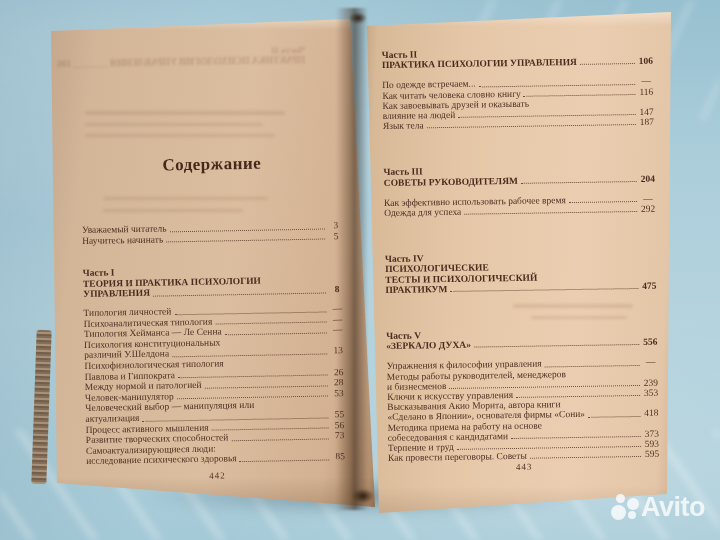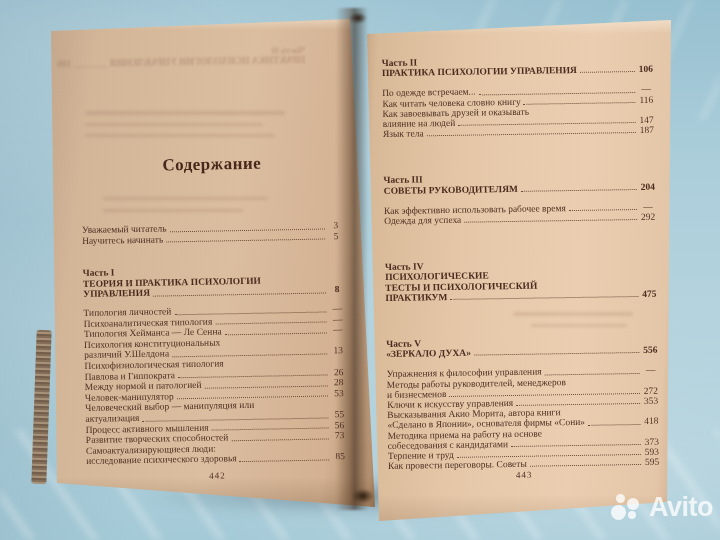--- a/index.html
+++ b/index.html
@@ -20,21 +20,21 @@
     filter:blur(3px);opacity:.7}
   .book-shadow{position:absolute;left:55px;top:468px;width:610px;height:55px;
     background:radial-gradient(50% 50% at 50% 50%, rgba(55,75,90,.45), transparent 72%);filter:blur(6px)}
 
   .page{position:absolute}
   .page-left{left:45px;top:15px;width:332px;height:502px;
     clip-path:polygon(6px 16px,305px 4px,330px 492px,12px 468px);
     background:
       linear-gradient(to bottom, rgba(255,246,231,.55) 0%, rgba(255,246,231,0) 3%, rgba(0,0,0,0) 92%, rgba(90,60,35,.25) 99%),
       linear-gradient(97deg, #c2a68b 0%, #d3b598 14%, #dbbd9f 55%, #d3b192 85%, #b28f6e 97%, #96724f 100%);}
-  .page-right{left:343px;top:16px;width:333px;height:514px;
+  .page-right{left:343px;top:8px;width:333px;height:514px;
     clip-path:polygon(24px 18px,328px 4px,324px 486px,36px 505px);
     background:
       linear-gradient(to bottom, rgba(255,248,235,.55) 0%, rgba(255,248,235,0) 3.5%, rgba(0,0,0,0) 93%, rgba(90,60,35,.2) 100%),
       linear-gradient(93deg, #8a6a4e 0%, #b59473 3%, #d8b997 10%, #e5c7a8 35%, #ebceb1 70%, #e3c5a7 94%, #cfae8e 100%);}
   .gutter{position:absolute;left:336px;top:8px;width:32px;height:502px;
     background:linear-gradient(to right, rgba(70,42,22,0), rgba(70,42,22,.42) 45%, rgba(35,20,8,.5) 58%, rgba(70,42,22,0));
     filter:blur(1.2px)}
   .spine-top{position:absolute;left:346px;top:10px;width:24px;height:16px;
     background:radial-gradient(50% 50%, #2b1a0d, rgba(43,26,13,0) 75%);filter:blur(.8px)}
   .spine-bottom{position:absolute;left:348px;top:486px;width:30px;height:20px;
@@ -62,21 +62,21 @@
   .section:first-child{margin-top:42px}
   .section-entries{margin-top:10px}
 
   .bleed-left{position:absolute;top:32px;left:12px;width:248px;transform:scaleX(-1) rotate(1deg);
     filter:blur(1.2px);opacity:.30;color:#7b5440;font-weight:bold}
   .bleed-part{font-size:9px;line-height:10px}
   .bleed-title{font-size:9.5px;line-height:11px;display:flex;align-items:flex-end}
   .bleed-dots{flex:1;border-bottom:1.6px dotted #7b5440;margin:0 3px 2px}
   .bar{position:absolute;background:rgba(123,84,64,.16);filter:blur(1.6px);border-radius:2px}
 
-  .watermark{position:absolute;left:611px;top:492px;display:flex;align-items:center;gap:8px;opacity:.78}
+  .watermark{position:absolute;left:611px;top:492px;display:flex;align-items:center;gap:0;opacity:.78}
   .wm-dots{position:relative;width:30px;height:30px;flex:0 0 30px}
   .wm-dots i{position:absolute;background:#fff;border-radius:50%}
   .wm-a{left:0;top:13px;width:15px;height:15px}
   .wm-b{left:5px;top:2px;width:9px;height:9px}
   .wm-c{left:16px;top:6px;width:12px;height:12px}
   .wm-d{left:17px;top:19px;width:8px;height:8px}
   .wm-text{color:#fff;font-family:"Liberation Sans",sans-serif;font-weight:bold;font-size:27px;line-height:30px;letter-spacing:-.5px}
 </style>
 </head>
 <body>
@@ -312,21 +312,21 @@
                 <span class="toc-text">Упражнения к философии управления</span>
                 <span class="leader"></span>
                 <span class="pagenum">—</span>
               </div>
             </div>
             <div class="toc-entry">
               <div class="toc-line">Методы работы руководителей, менеджеров</div>
               <div class="toc-row">
                 <span class="toc-text">и бизнесменов</span>
                 <span class="leader"></span>
-                <span class="pagenum">272</span>
+                <span class="pagenum">239</span>
               </div>
             </div>
             <div class="toc-entry">
               <div class="toc-row">
                 <span class="toc-text">Ключи к искусству управления</span>
                 <span class="leader"></span>
                 <span class="pagenum">353</span>
               </div>
             </div>
             <div class="toc-entry">

